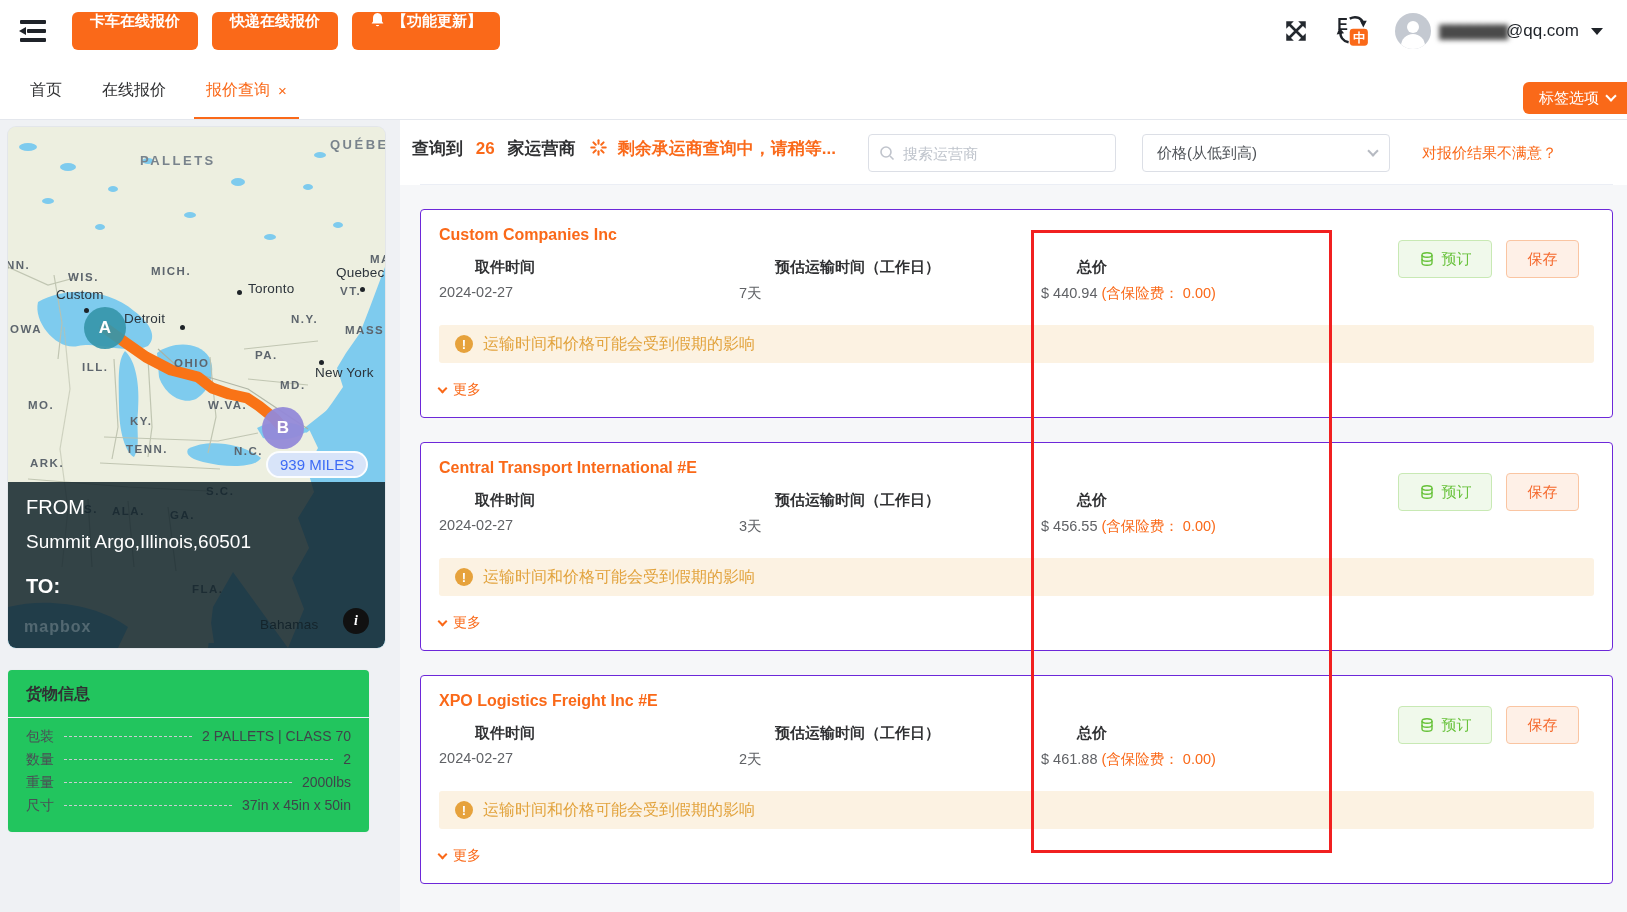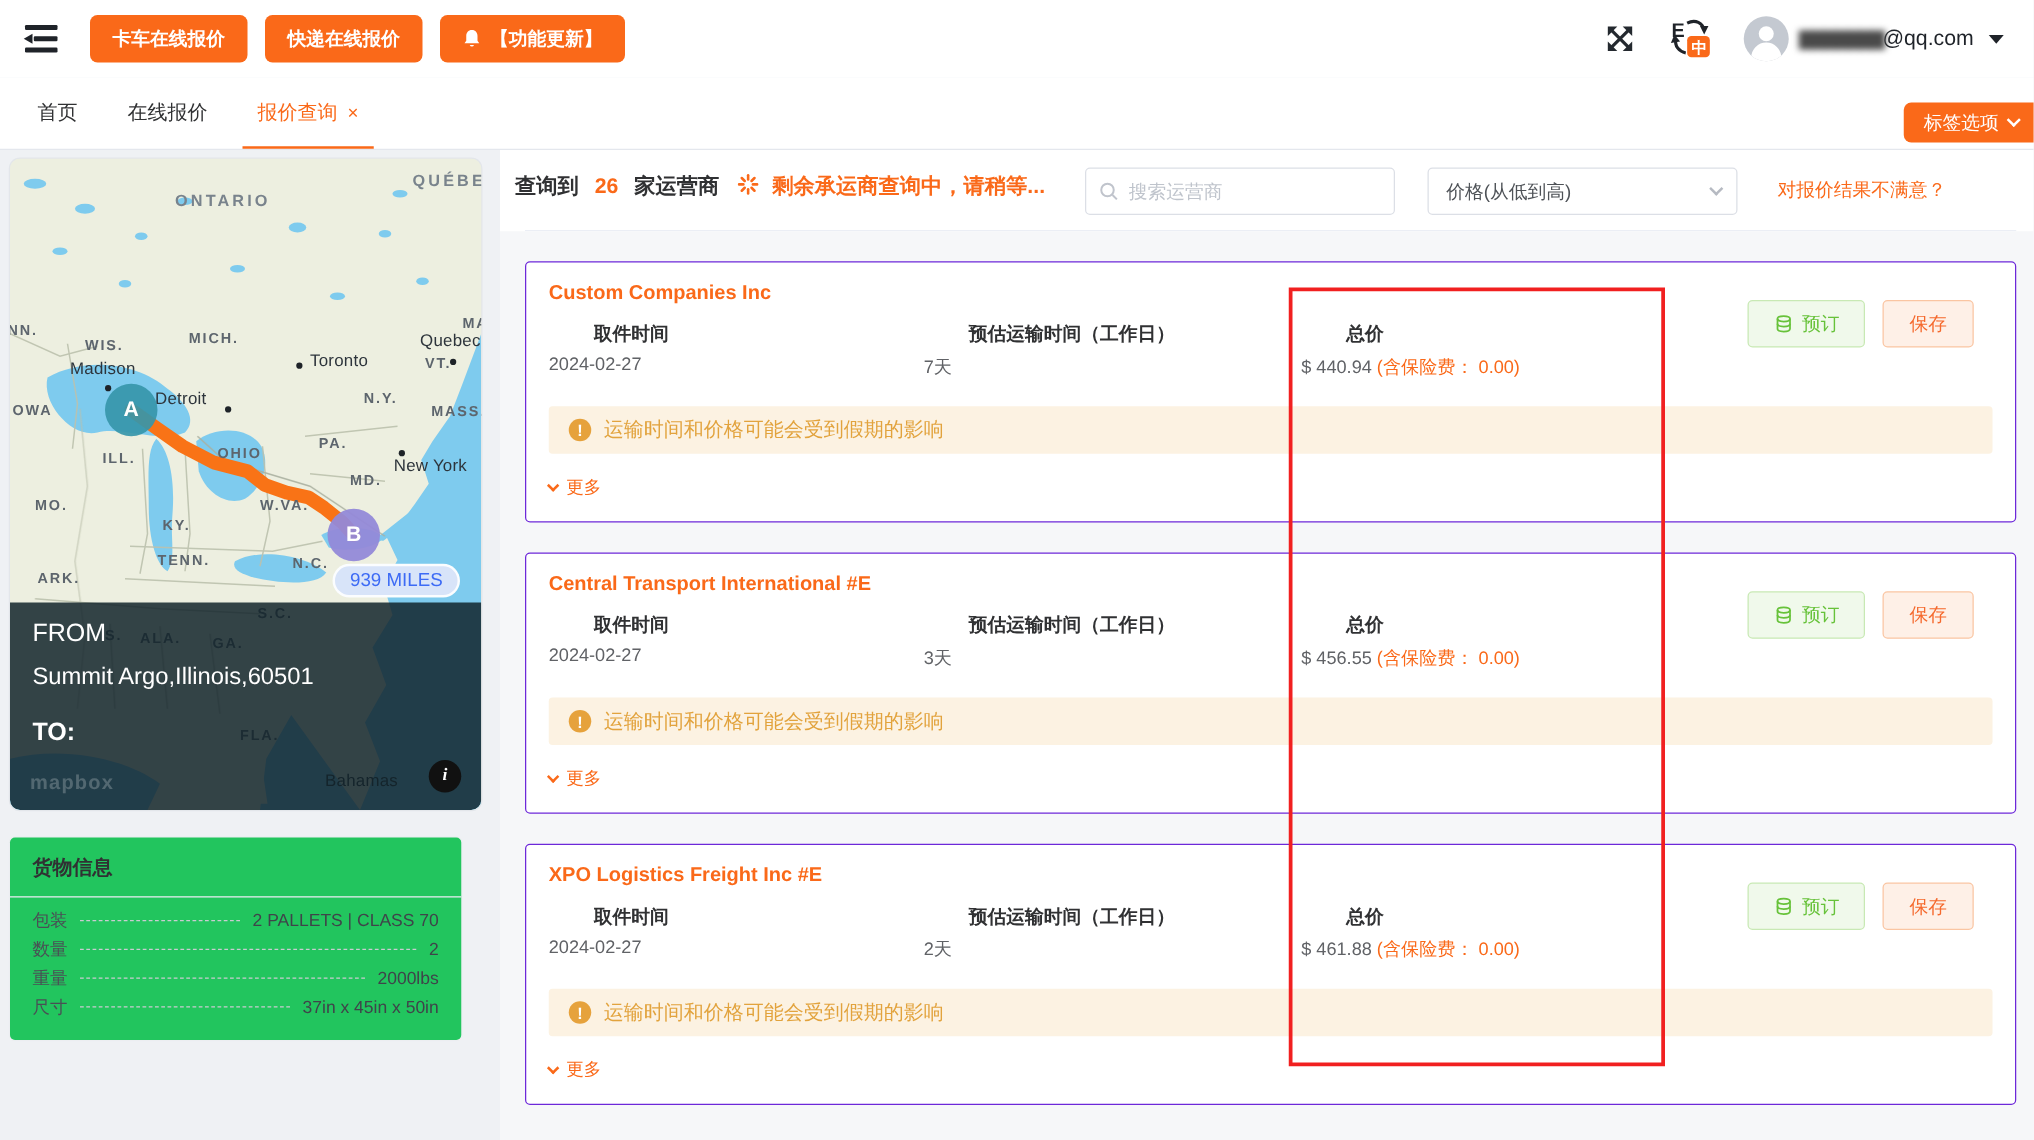--- a/index.html
+++ b/index.html
@@ -1,21 +1,21 @@
 <!DOCTYPE html>
 <html><head>
 <meta charset="utf-8">
 <style>
   * { margin:0; padding:0; box-sizing:border-box; }
   html,body { width:1627px; height:912px; overflow:hidden; background:#eff1f4;
               font-family:"Liberation Sans","DejaVu Sans",sans-serif; }
   .topbar { height:62px; background:#fff; display:flex; align-items:center; padding:0 24px 0 18px; }
   .hamburger { width:30px; height:26px; cursor:pointer; margin-right:24px; }
   .top-btn { height:38px; padding:0 18px; background:#fa6919; color:#fff; border:none; border-radius:6px;
-             font-size:15px; font-weight:bold; margin-right:14px; display:flex; align-items:center; gap:7px;
+             font-size:15px; font-weight:bold; margin-right:14px; display:flex; gap:7px;
              font-family:inherit; cursor:pointer; }
   .top-right { margin-left:auto; display:flex; align-items:center; gap:26px; }
   .icon-btn { width:26px; height:26px; cursor:pointer; }
   .avatar { width:36px; height:36px; border-radius:50%; background:#c4c9d1; overflow:hidden; position:relative; }
   .avatar .head { position:absolute; left:50%; top:8px; transform:translateX(-50%); width:12px; height:12px; border-radius:50%; background:#fff; }
   .avatar .body { position:absolute; left:50%; top:21px; transform:translateX(-50%); width:24px; height:16px; border-radius:12px 12px 0 0; background:#fff; }
   .account { display:flex; align-items:center; gap:8px; cursor:pointer; }
   .email { font-size:17px; color:#1f2329; display:flex; align-items:center; }
   .email .masked { filter:blur(2.5px); color:#4a4a4a; letter-spacing:-2px; font-size:15px; }
   .caret-down { width:0; height:0; border-left:6px solid transparent; border-right:6px solid transparent; border-top:7px solid #1f2329; margin-left:4px; }
@@ -229,28 +229,28 @@
           <path d="M20 352 L120 360 L200 364"></path>
           <path d="M80 372 L84 440"></path>
           <path d="M120 374 L126 440"></path>
           <path d="M160 380 L168 444"></path>
         </g>
 
         <polyline points="97,201 118,216 138,230 163,243 190,250 204,261 221,267 239,271 251,279 266,291 275,301" stroke="#f97316" stroke-width="11" fill="none" stroke-linecap="round" stroke-linejoin="round"></polyline>
       </svg>
       <div id="map-labels">
           <span class="map-label big" style="left: 322px; top: 10px;">QUÉBEC</span>
-          <span class="map-label big" style="left: 132px; top: 26px;">ONTARIO</span>
+          <span class="map-label big" style="left: 132px; top: 26px;">PALLETS</span>
           <span class="map-label city" style="left: 328px; top: 138px;">Quebec</span>
           <span class="map-dot" style="left: 352px; top: 160px;"></span>
           <span class="map-label region" style="left: 362px; top: 126px;">MA</span>
           <span class="map-label region" style="left: -2px; top: 132px;">NN.</span>
           <span class="map-label region" style="left: 60px; top: 144px;">WIS.</span>
           <span class="map-label region" style="left: 143px; top: 138px;">MICH.</span>
-          <span class="map-label city" style="left: 48px; top: 160px;">Madison</span>
+          <span class="map-label city" style="left: 48px; top: 160px;">Custom</span>
           <span class="map-dot" style="left: 76px; top: 181px;"></span>
           <span class="map-label city" style="left: 116px; top: 184px;">Detroit</span>
           <span class="map-dot" style="left: 172px; top: 198px;"></span>
           <span class="map-label city" style="left: 240px; top: 154px;">Toronto</span>
           <span class="map-dot" style="left: 229px; top: 163px;"></span>
           <span class="map-label region" style="left: 332px; top: 158px;">VT.</span>
           <span class="map-label region" style="left: 283px; top: 186px;">N.Y.</span>
           <span class="map-label region" style="left: 337px; top: 197px;">MASS.</span>
           <span class="map-label region" style="left: 2px; top: 196px;">OWA</span>
           <span class="map-label region" style="left: 74px; top: 234px;">ILL.</span>

